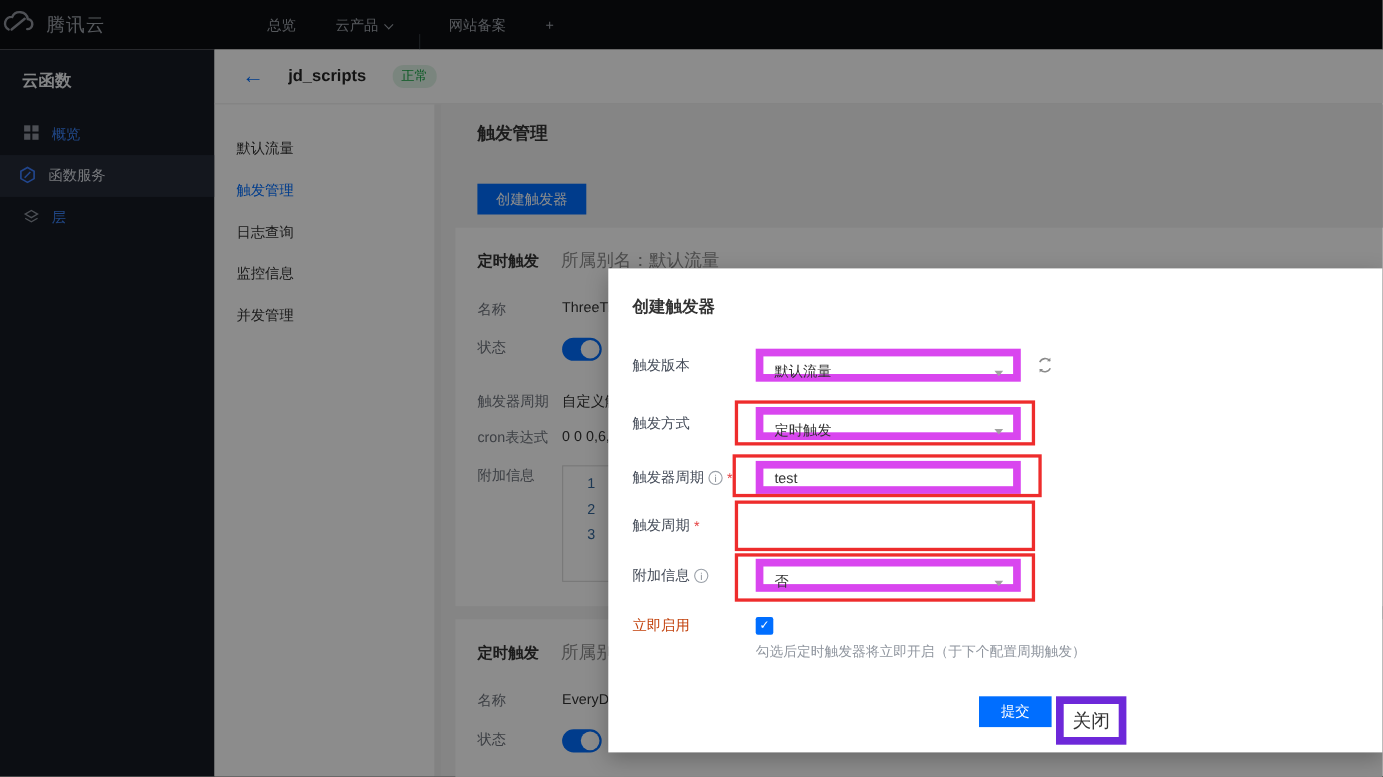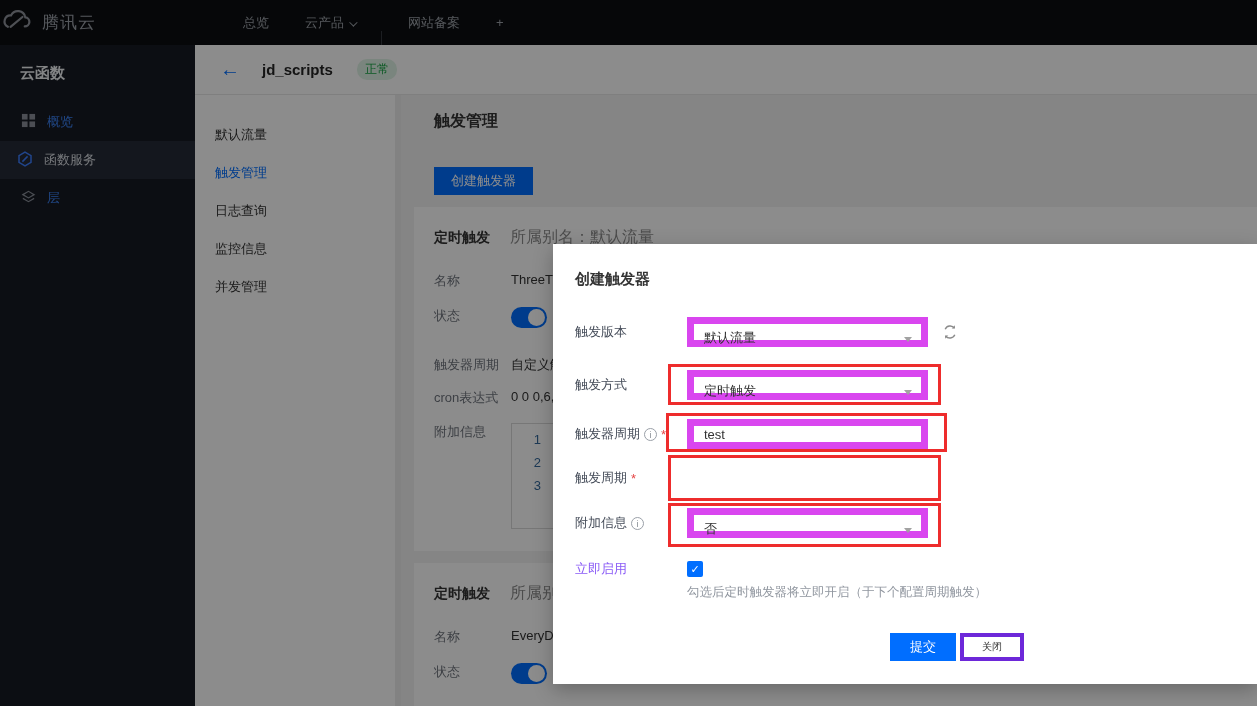--- a/index.html
+++ b/index.html
@@ -59,24 +59,24 @@
   .modal{position:absolute;left:553px;top:244px;width:704px;height:440px;background:#fff;z-index:20;box-shadow:0 6px 18px rgba(0,0,0,0.25);}
   .modal-title{position:absolute;left:22px;top:26px;font-size:15px;font-weight:bold;color:#333;}
   .mlabel{position:absolute;left:22px;height:30px;display:flex;align-items:center;gap:4px;font-size:13px;color:#454c59;}
   .mfield{position:absolute;left:134px;width:241px;height:30px;border:7px solid #d946ef;background:#fff;font-size:13px;color:#333;line-height:28px;padding:0 24px 0 10px;cursor:pointer;}
   .mfield .caret{position:absolute;right:9px;top:13px;width:0;height:0;border-left:4px solid transparent;border-right:4px solid transparent;border-top:5px solid #a2a2a2;}
   input.mfield{line-height:normal;cursor:text;padding-right:10px;}
   .info-icon{width:13px;height:13px;border:1px solid #9aa0a8;border-radius:50%;font-size:9px;line-height:12px;text-align:center;color:#868c94;display:inline-block;}
   .req{color:#e54545;font-size:13px;}
   .refresh{position:absolute;left:389px;top:80px;cursor:pointer;}
   .mcheck{position:absolute;left:134px;top:317px;width:16px;height:16px;background:#006eff;border-radius:2px;color:#fff;font-size:11px;line-height:16px;text-align:center;cursor:pointer;}
-  .check-label{position:absolute;left:22px;top:317px;font-size:13px;color:#8b5cf6;line-height:16px;}
+  .check-label{position:absolute;left:22px;top:317px;font-size:13px;color:#c2410c;line-height:16px;}
   .check-note{position:absolute;left:134px;top:340px;font-size:12.5px;color:#8f959e;}
   .btn-submit{position:absolute;left:337px;top:389px;width:66px;height:28px;background:#006eff;color:#fff;font-size:13px;border:none;cursor:pointer;}
-  .btn-close{position:absolute;left:407px;top:389px;width:64px;height:28px;background:#fff;border:4px solid #6d28d9;color:#333;font-size:10px;cursor:pointer;}
+  .btn-close{position:absolute;left:407px;top:389px;width:64px;height:44px;background:#fff;border:7px solid #6d28d9;color:#333;font-size:17px;cursor:pointer;}
   .hl{position:absolute;border:3px solid #ee2c2c;z-index:30;pointer-events:none;}
   .hl-a{left:115px;top:120px;width:273px;height:41px;}
   .hl-b{left:113px;top:169px;width:281px;height:39px;}
   .hl-c{left:115px;top:211px;width:273px;height:46px;}
   .hl-d{left:115px;top:259px;width:273px;height:44px;}
 </style>
 </head>
 <body>
 
 <div class="stage">

